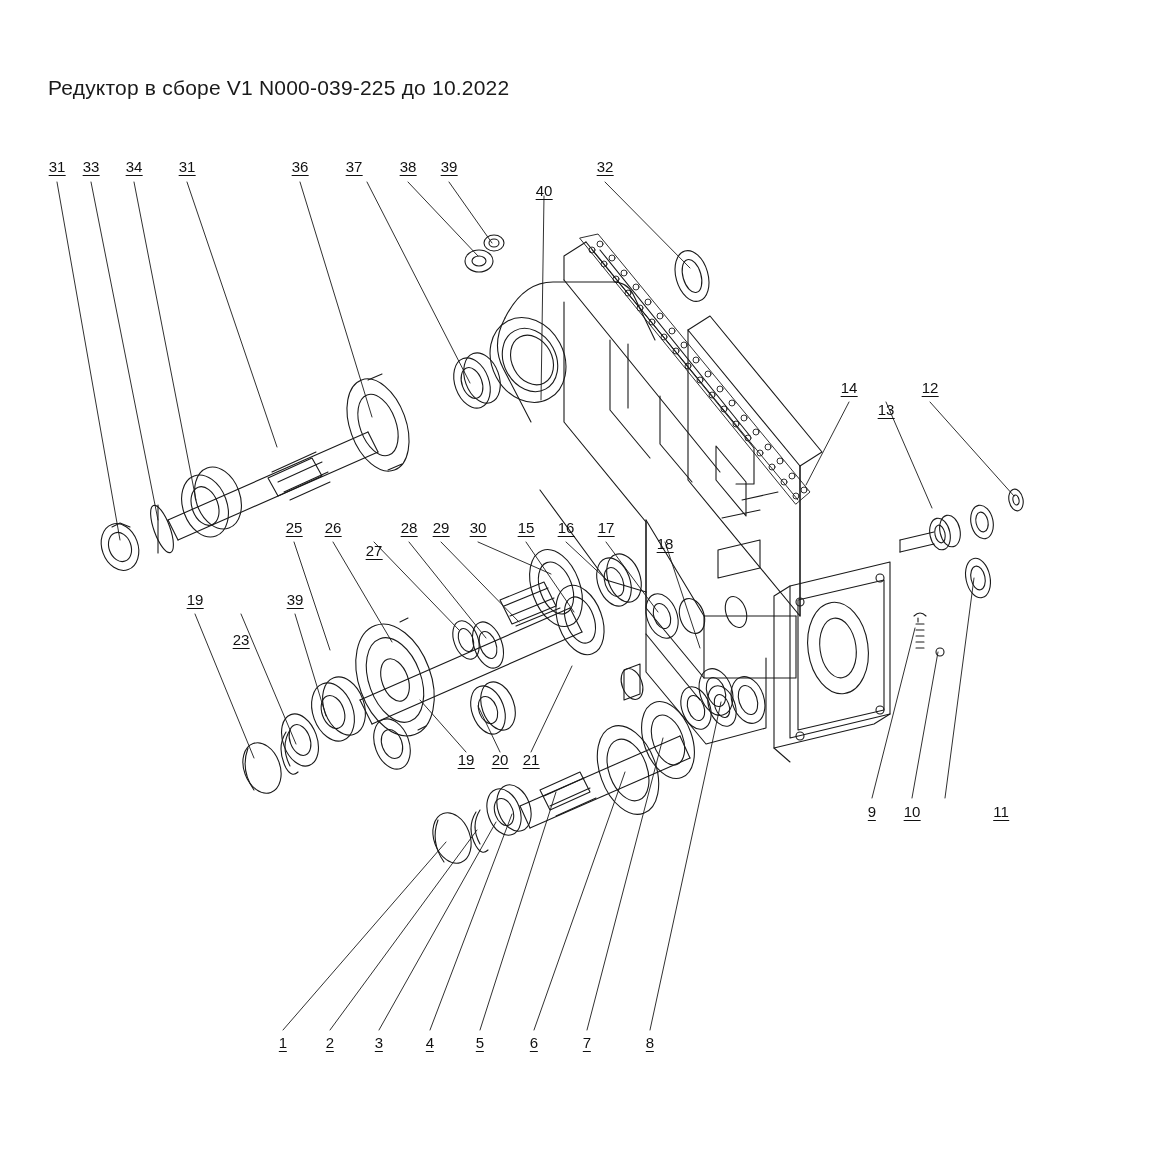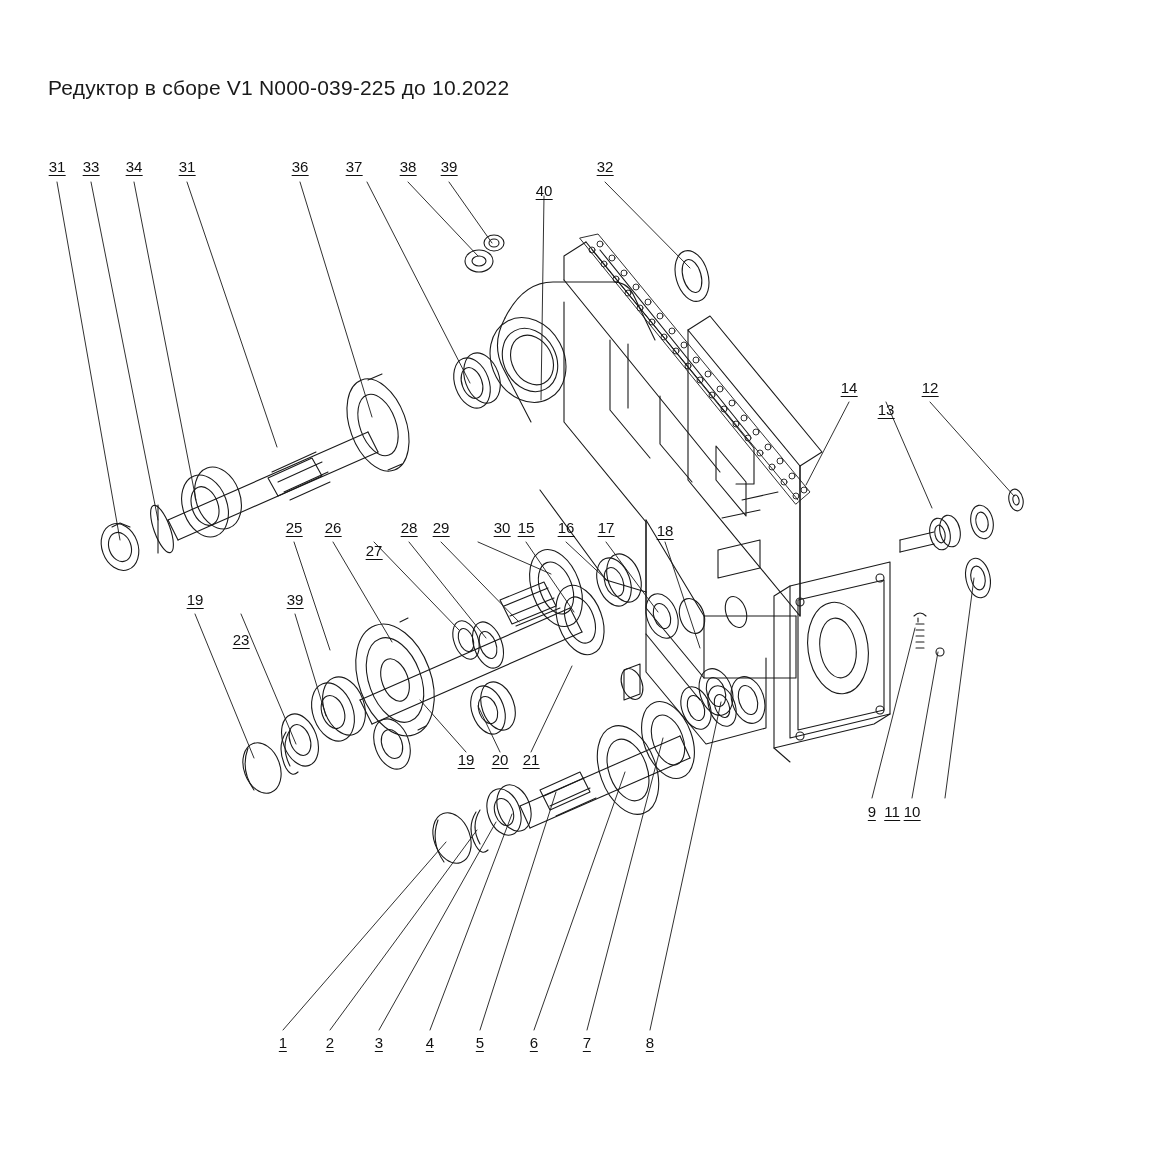--- a/index.html
+++ b/index.html
@@ -394,33 +394,33 @@
     </div>
   <div class="callout" style="left:374px; top:544px;">
       <span class="num">27</span>
     </div>
   <div class="callout" style="left:409px; top:521px;">
       <span class="num">28</span>
     </div>
   <div class="callout" style="left:441px; top:521px;">
       <span class="num">29</span>
     </div>
-  <div class="callout" style="left:478px; top:521px;margin-left:24px;">
+  <div class="callout" style="left:478px; top:521px;">
       <span class="num">30</span>
     </div>
   <div class="callout" style="left:526px; top:521px;">
       <span class="num">15</span>
     </div>
   <div class="callout" style="left:566px; top:521px;">
       <span class="num">16</span>
     </div>
   <div class="callout" style="left:606px; top:521px;">
       <span class="num">17</span>
     </div>
-  <div class="callout" style="left:665px; top:524px;">
+  <div class="callout" style="left:665px; top:537px;">
       <span class="num">18</span>
     </div>
 
   <div class="callout" style="left:195px; top:593px;">
       <span class="num">19</span>
     </div>
   <div class="callout" style="left:241px; top:593px;margin-top:40px;">
       <span class="num">23</span>
     </div>
   <div class="callout" style="left:295px; top:593px;">
@@ -436,21 +436,21 @@
   <div class="callout" style="left:531px; top:753px;">
       <span class="num">21</span>
     </div>
 
   <div class="callout" style="left:872px; top:805px;">
       <span class="num">9</span>
     </div>
   <div class="callout" style="left:912px; top:805px;">
       <span class="num">10</span>
     </div>
-  <div class="callout" style="left:892px; top:805px;">
+  <div class="callout" style="left:1001px; top:805px;">
       <span class="num">11</span>
     </div>
 
   <div class="callout" style="left:283px; top:1036px;">
       <span class="num">1</span>
     </div>
   <div class="callout" style="left:330px; top:1036px;">
       <span class="num">2</span>
     </div>
   <div class="callout" style="left:379px; top:1036px;">

